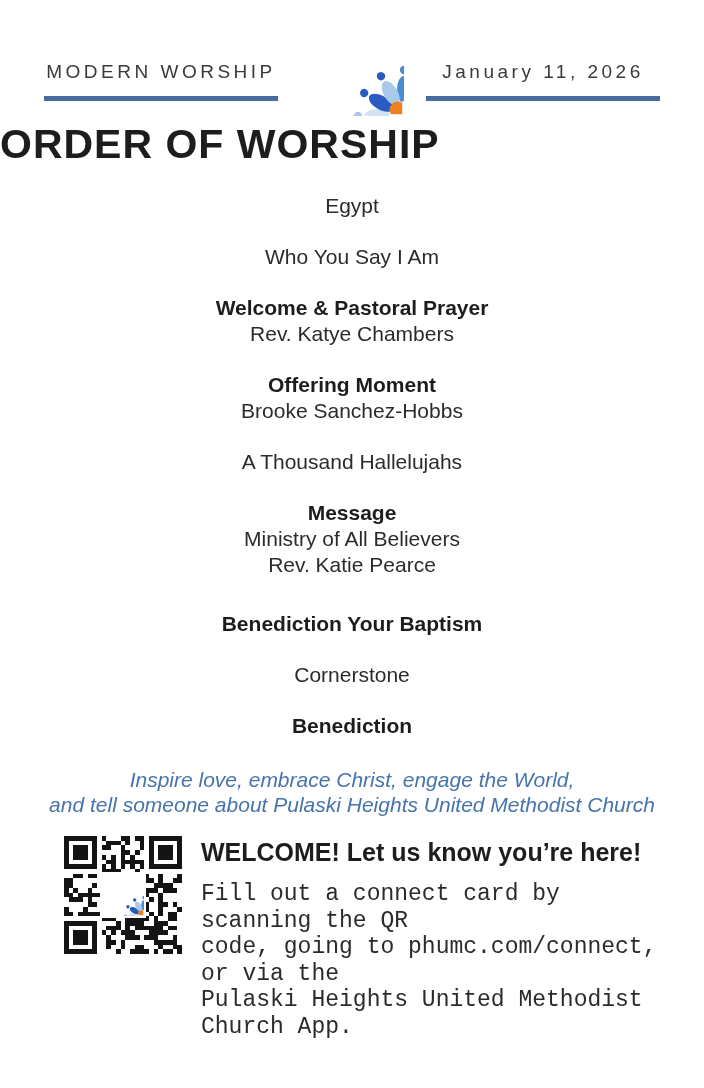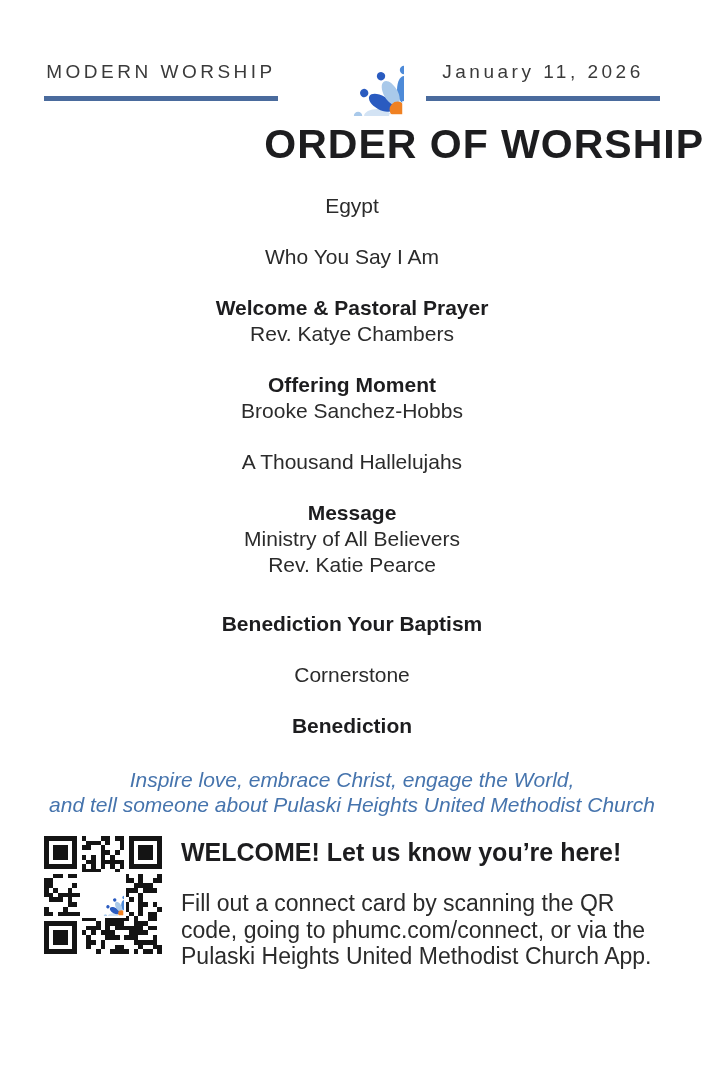--- a/index.html
+++ b/index.html
@@ -15,48 +15,48 @@
   .header { display:flex; justify-content:space-between; align-items:center; padding:12px 44px 0 44px; }
   .header-side { width:234px; margin-top:33px; }
   .header-label {
     text-align:center; font-size:19px; letter-spacing:3.5px;
     color:#3a3a3a; white-space:nowrap;
   }
   .header-rule { height:5px; background:var(--rule-blue,#4a6b9d); margin-top:13px; }
   .logo-wrap { width:104px; height:104px; flex:none; margin-top:0; }
   
   .page-title {
-    margin:6px 0 0 0; text-align:right;
+    margin:6px 0 0 0; text-align:left;
     font-size:41px; line-height:44px; font-weight:bold;
     letter-spacing:1px; color:#1d1d1f;
   }
   
   .order-list { margin-top:27px; text-align:center; }
   .order-item { margin-bottom:25px; }
   .order-item.extra-gap { padding-top:8px; }
   .order-line { font-size:21px; line-height:26px; color:#2b2b2b; }
   .order-line.bold { font-weight:bold; color:#1d1d1f; }
   .order-line.italic { }
   
   .tagline {
     margin-top:28px; text-align:center; font-style:italic;
     font-size:21px; line-height:25px; color:var(--tagline-blue,#4674ad);
   }
   
-  .footer { margin-top:19px; padding:0 36px 0 44px; display:flex; gap:19px; align-items:flex-start; }
+  .footer { margin-top:19px; padding:0 36px 0 64px; display:flex; gap:19px; align-items:flex-start; }
   .qr-box { width:118px; height:118px; position:relative; flex:none; }
   .qr-box svg.qr { display:block; }
   .qr-logo {
     position:absolute; left:50%; top:50%; transform:translate(-50%,-50%);
     width:46px; height:46px; background:#fff;
     display:flex; align-items:center; justify-content:center;
   }
   .welcome-text { flex:1; }
   .welcome-heading { font-size:25px; font-weight:bold; color:#1d1d1f; margin-top:2px; }
-  .welcome-body { margin-top:23px; font-size:23px; line-height:26.5px; color:#2b2b2b; }
+  .welcome-body { margin-top:14px; font-size:23px; line-height:26.5px; color:#2b2b2b;font-family:Liberation Mono, monospace; }
   .hidden-defs { position:absolute; width:0; height:0; overflow:hidden; }
 </style>
 </head>
 <body>
 
 <div class="page">
 
   <div class="header">
     <div class="header-side">
       <div class="header-label">MODERN WORSHIP</div>

